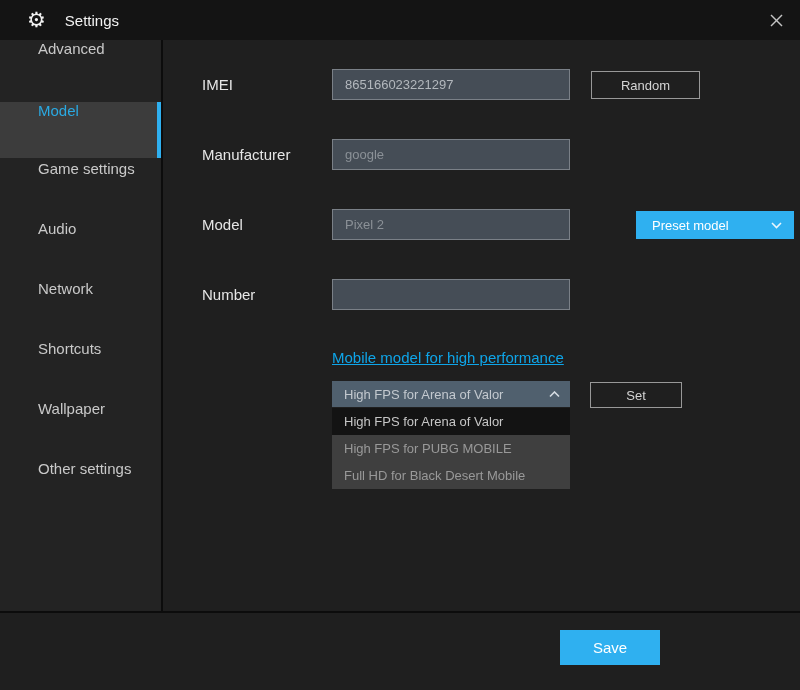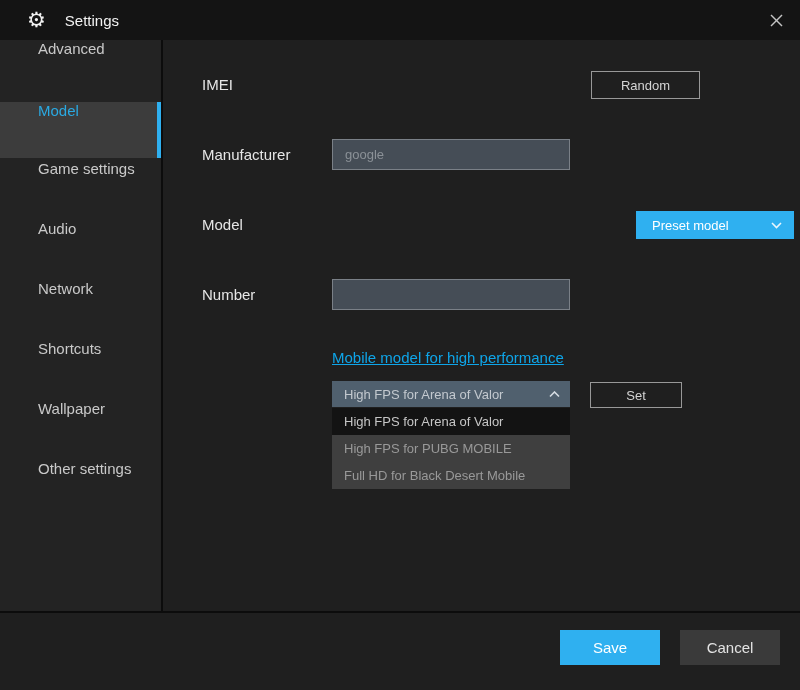--- a/index.html
+++ b/index.html
@@ -142,26 +142,28 @@
     </div>
     <div class="side-item">
       <span>Other settings</span>
     </div>
   </div>
 
   <div class="v-divider"></div>
   <div class="h-divider"></div>
 
   <span class="field-label" style="top:76px;">IMEI</span>
+  <input class="text-input" style="top: 69px;" type="text" value="865166023221297">
   <button class="outline-btn" style="left:591px; top:71px; width:109px; height:28px;">Random</button>
 
   <span class="field-label" style="top:146px;">Manufacturer</span>
   <input class="text-input dim" style="top: 139px;" type="text" value="google">
 
   <span class="field-label" style="top:216px;">Model</span>
+  <input class="text-input dim" style="top: 209px;" type="text" value="Pixel 2">
   <button class="preset-btn">
     <span>Preset model</span>
     <svg width="11" height="7" viewBox="0 0 11 7">
       <polyline points="1,1 5.5,5.5 10,1" fill="none" stroke="#e9f6fd" stroke-width="1.6"></polyline>
     </svg>
   </button>
 
   <span class="field-label" style="top:286px;">Number</span>
   <input class="text-input" style="top: 279px;" type="text" value="">
 
@@ -182,15 +184,14 @@
       <span>High FPS for PUBG MOBILE</span>
     </div>
     <div class="combo-option">
       <span>Full HD for Black Desert Mobile</span>
     </div>
   </div>
 
   <button class="outline-btn" style="left:590px; top:382px; width:92px; height:26px;">Set</button>
 
   <button class="save-btn">Save</button>
-  <button class="cancel-btn">Cancel</button>
 
 </div>
 
 </body></html>

